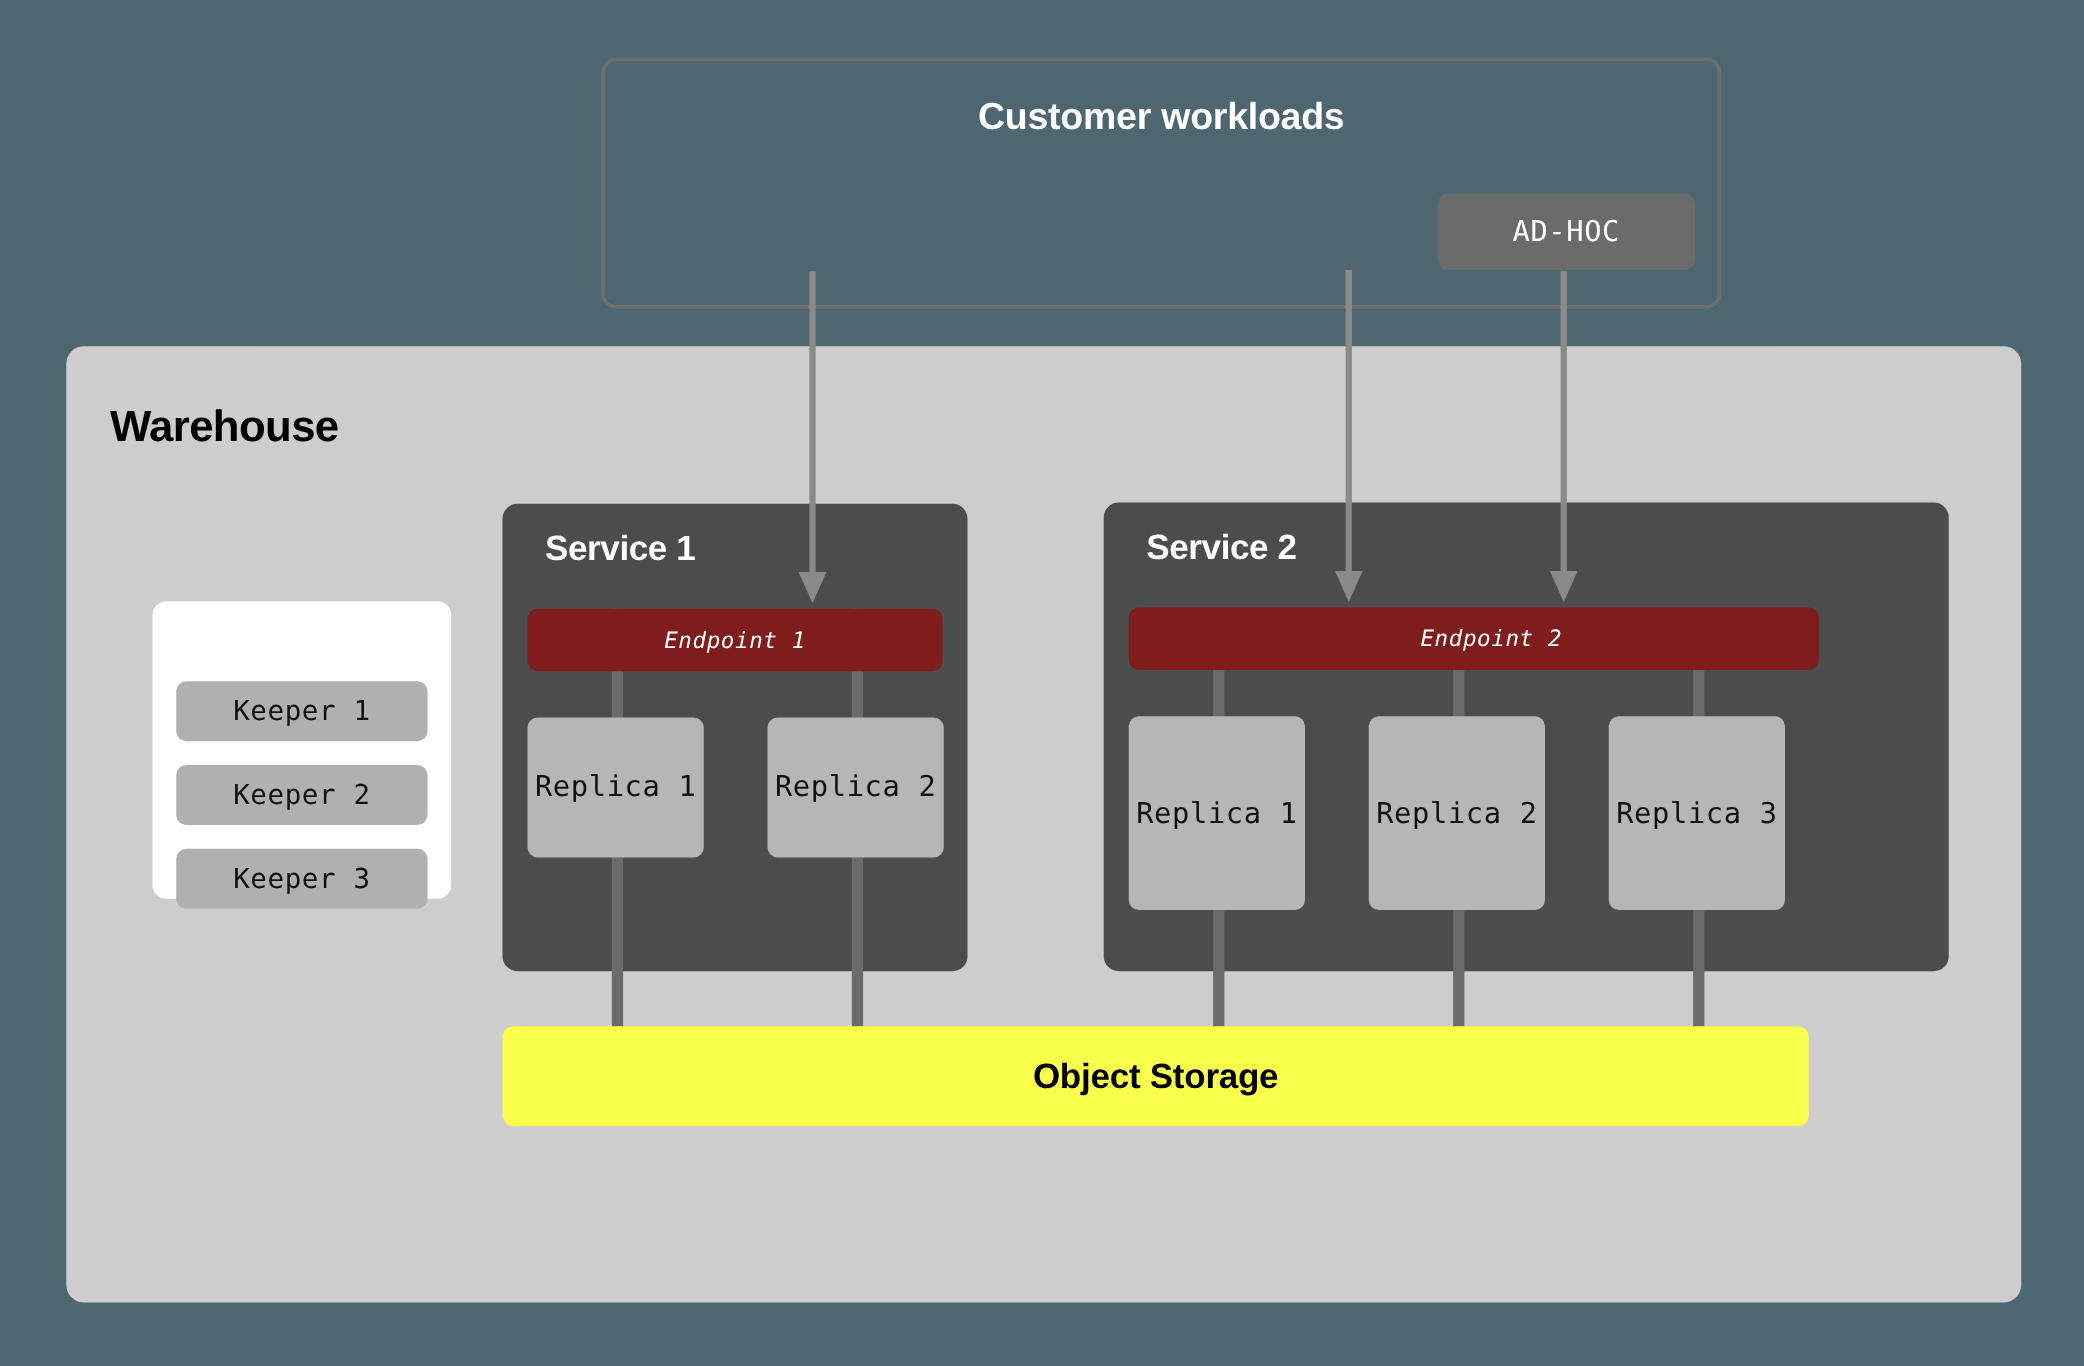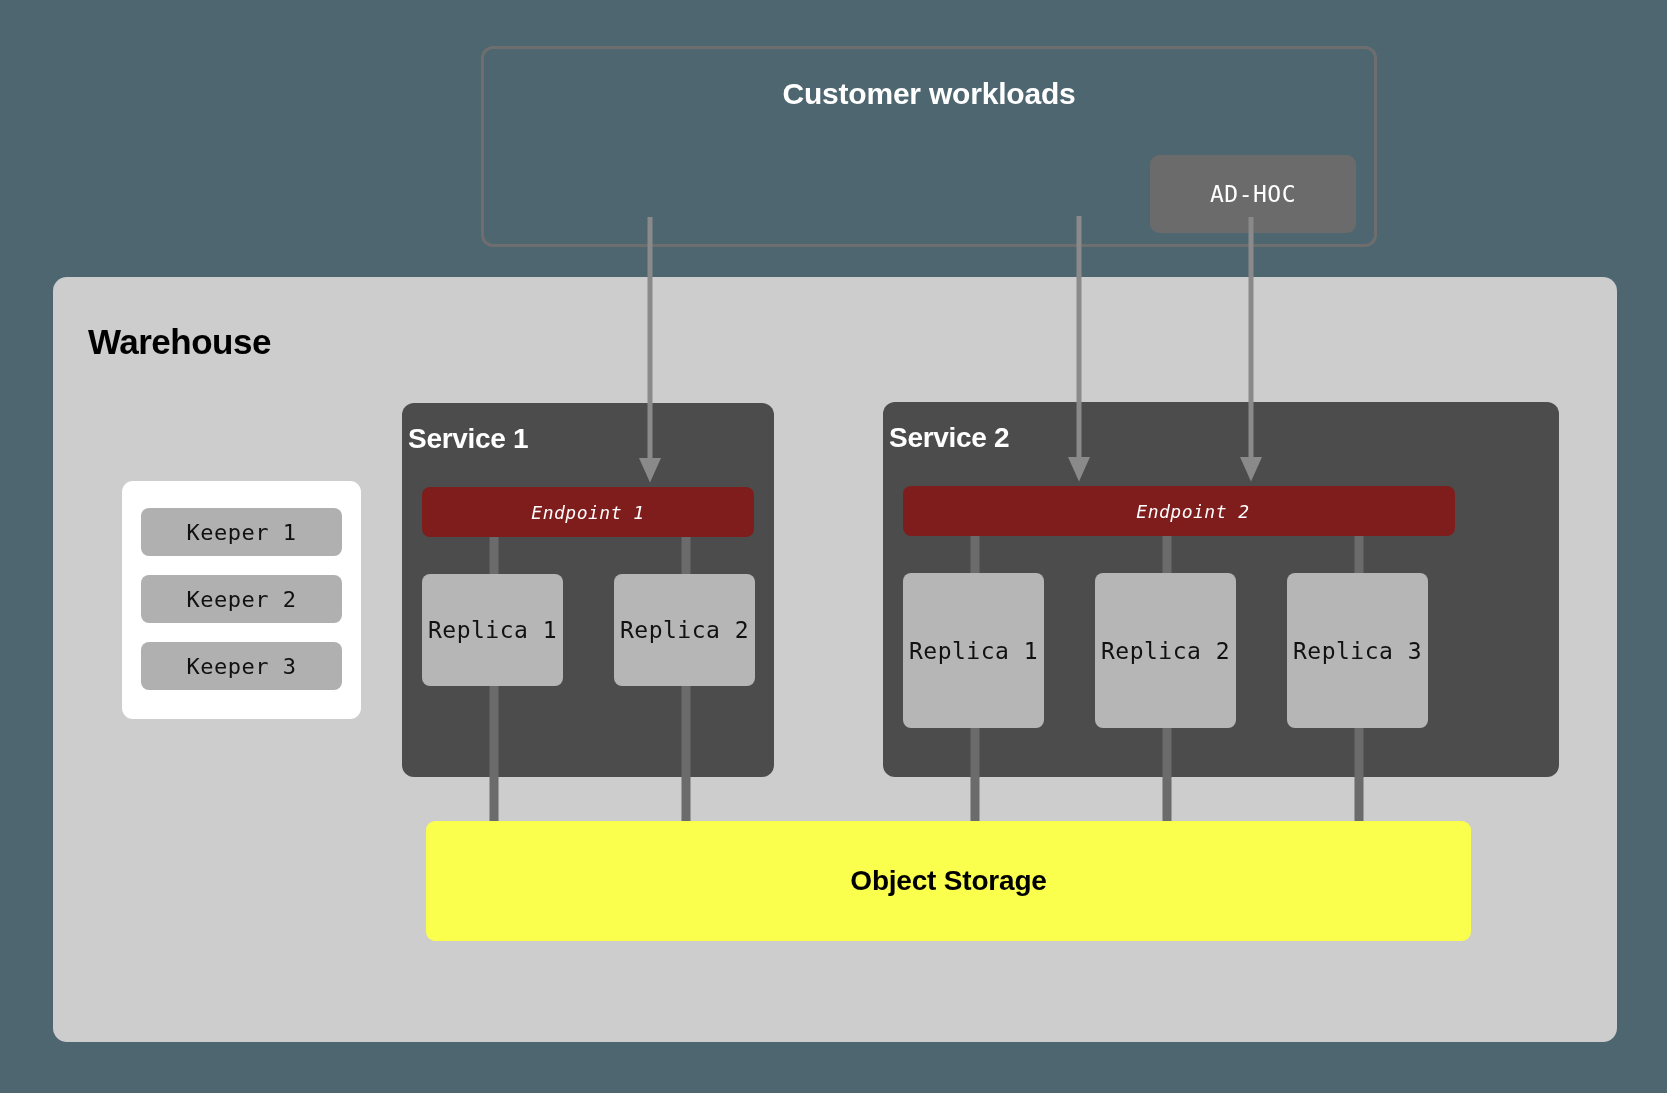--- a/index.html
+++ b/index.html
@@ -46,21 +46,21 @@
     color: #ffffff;
     font-family: "DejaVu Sans Mono", monospace;
     font-size: 23px;
     display: flex;
     align-items: center;
     justify-content: center;
     letter-spacing: 0.5px;
   }
   #chip-writes            { left: 500px;  top: 155px; width: 206px; height: 61px; }
   #chip-analytics         { left: 789px;  top: 154px; width: 342px; height: 61px; }
-  #chip-adhoc             { left: 1150px; top: 155px; width: 206px; height: 78px; }
+  #chip-adhoc             { left: 1150px; top: 155px; width: 206px; height: 61px; }
 
   
   #warehouse {
     left: 53px; top: 277px; width: 1564px; height: 765px;
     background: #cdcdcd;
     border-radius: 14px;
   }
   #warehouse-title {
     position: absolute;
     left: 88px; top: 322px;
@@ -81,37 +81,38 @@
     left: 19px; width: 201px; height: 48px;
     background: #b0b0b0;
     border-radius: 8px;
     color: #111111;
     font-family: "DejaVu Sans Mono", monospace;
     font-size: 22px;
     display: flex;
     align-items: center;
     justify-content: center;
     letter-spacing: 0.5px;
+    margin-top: 37px;
   }
   #keeper-0 { top: 27px; }
   #keeper-1 { top: 94px; }
   #keeper-2 { top: 161px; }
 
   
   .service-panel {
     position: absolute;
     background: #4c4c4c;
     border-radius: 12px;
   }
   #service-1 { left: 402px; top: 403px; width: 372px; height: 374px; }
   #service-2 { left: 883px; top: 402px; width: 676px; height: 375px; }
 
   .service-title {
     position: absolute;
-    left: 6px; top: 20px;
+    left: 34px; top: 20px;
     color: #ffffff;
     font-size: 28px;
     font-weight: bold;
     letter-spacing: -0.3px;
   }
 
   .endpoint-bar {
     position: absolute;
     background: #7f1d1d;
     border-radius: 8px;
@@ -144,32 +145,31 @@
   
   #s1-replica-0 { left: 20px;  top: 171px; width: 141px; height: 112px; }
   #s1-replica-1 { left: 212px; top: 171px; width: 141px; height: 112px; }
   
   #s2-replica-0 { left: 20px;  top: 171px; width: 141px; height: 155px; }
   #s2-replica-1 { left: 212px; top: 171px; width: 141px; height: 155px; }
   #s2-replica-2 { left: 404px; top: 171px; width: 141px; height: 155px; }
 
   
   #object-storage {
-    left: 402px; top: 821px; width: 1045px; height: 120px;
+    left: 402px; top: 821px; width: 1045px; height: 80px;
     background: #faff4d;
     border-radius: 9px;
     color: #000000;
     font-size: 28px;
     font-weight: bold;
     display: flex;
     align-items: center;
     justify-content: center;
     z-index: 3;
     letter-spacing: -0.2px;
-    margin-left: 24px;
   }
 
   
   #wires { position: absolute; left: 0; top: 0; width: 1667px; height: 1093px; z-index: 2; pointer-events: none; }
   #wires-top { position: absolute; left: 0; top: 0; width: 1667px; height: 1093px; z-index: 4; pointer-events: none; }
 </style>
 </head>
 <body>
 
 <div id="stage">

